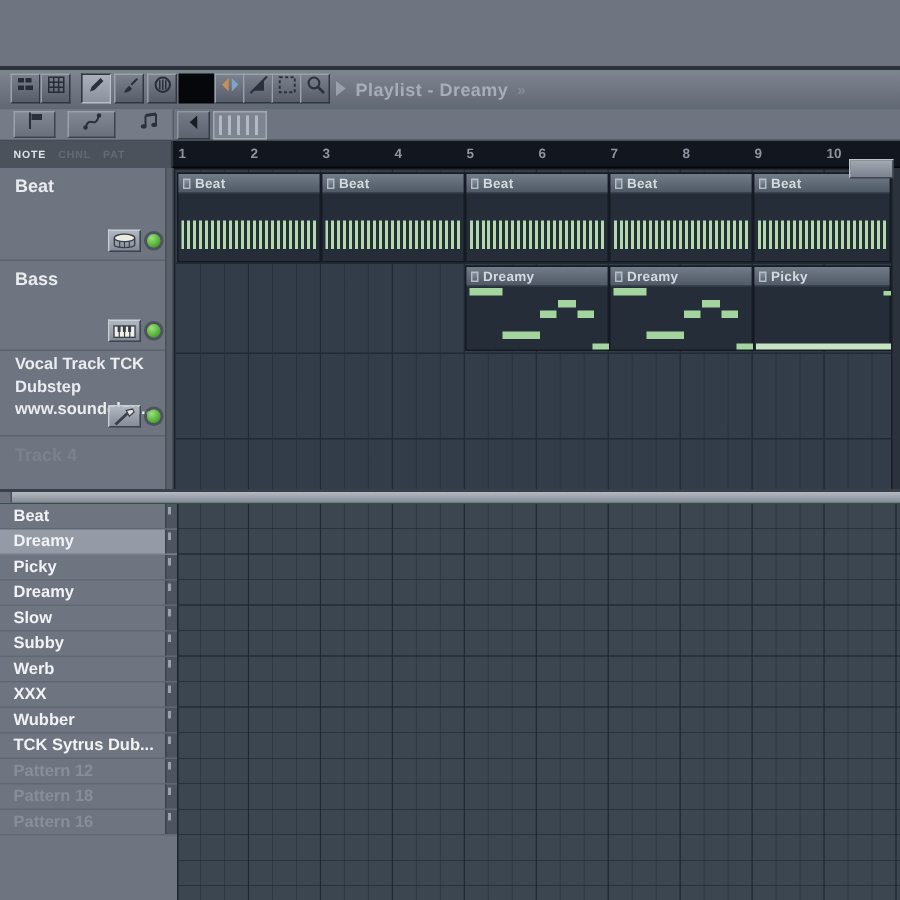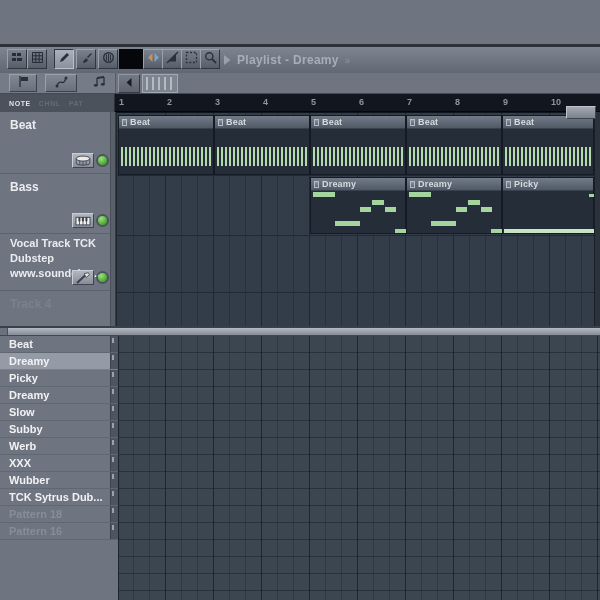--- a/index.html
+++ b/index.html
@@ -429,20 +429,26 @@
             <span class="ptick"></span>
           </span>
         </div>
       <div class="prow">
           <span class="plabel">TCK Sytrus Dub...</span>
           <span class="pthumb">
             <span class="ptick"></span>
           </span>
         </div>
       <div class="prow dim">
+          <span class="plabel">Pattern 12</span>
+          <span class="pthumb">
+            <span class="ptick"></span>
+          </span>
+        </div>
+      <div class="prow dim">
           <span class="plabel">Pattern 18</span>
           <span class="pthumb">
             <span class="ptick"></span>
           </span>
         </div>
       <div class="prow dim">
           <span class="plabel">Pattern 16</span>
           <span class="pthumb">
             <span class="ptick"></span>
           </span>

